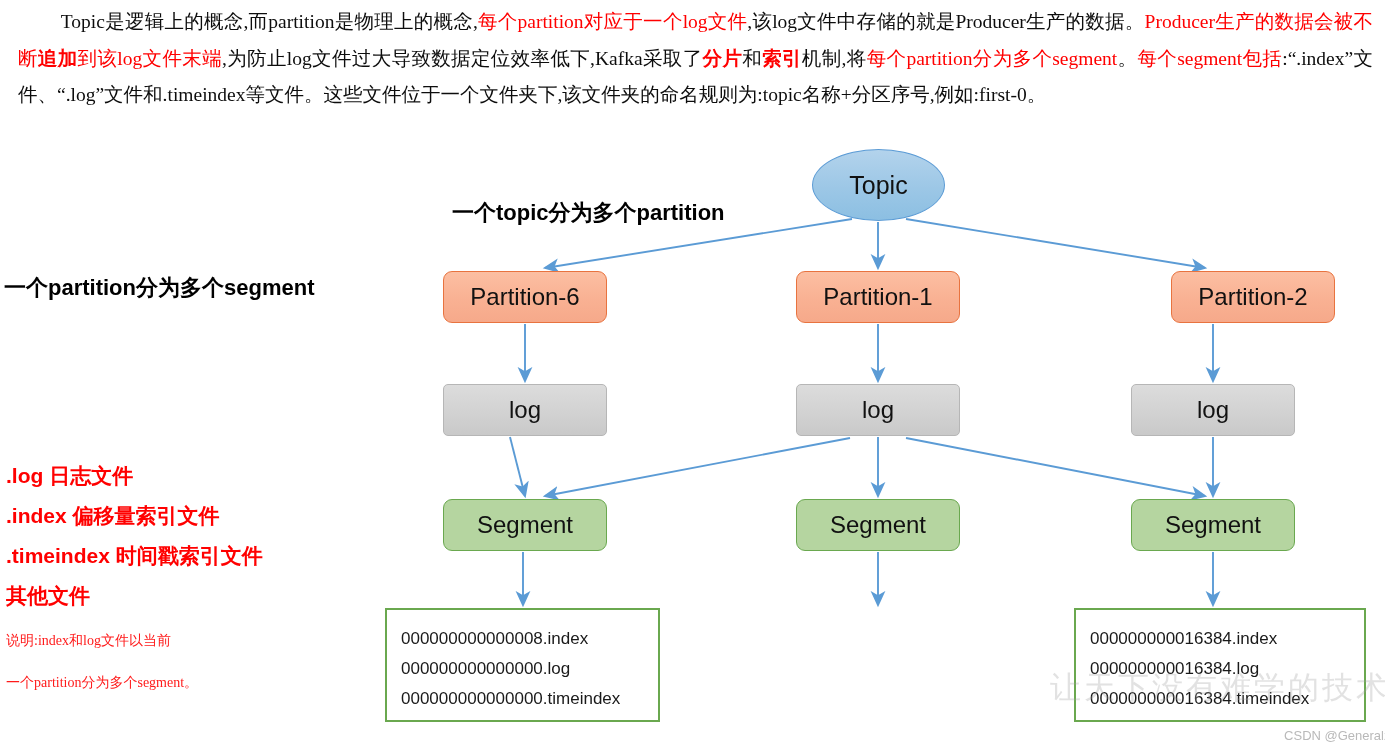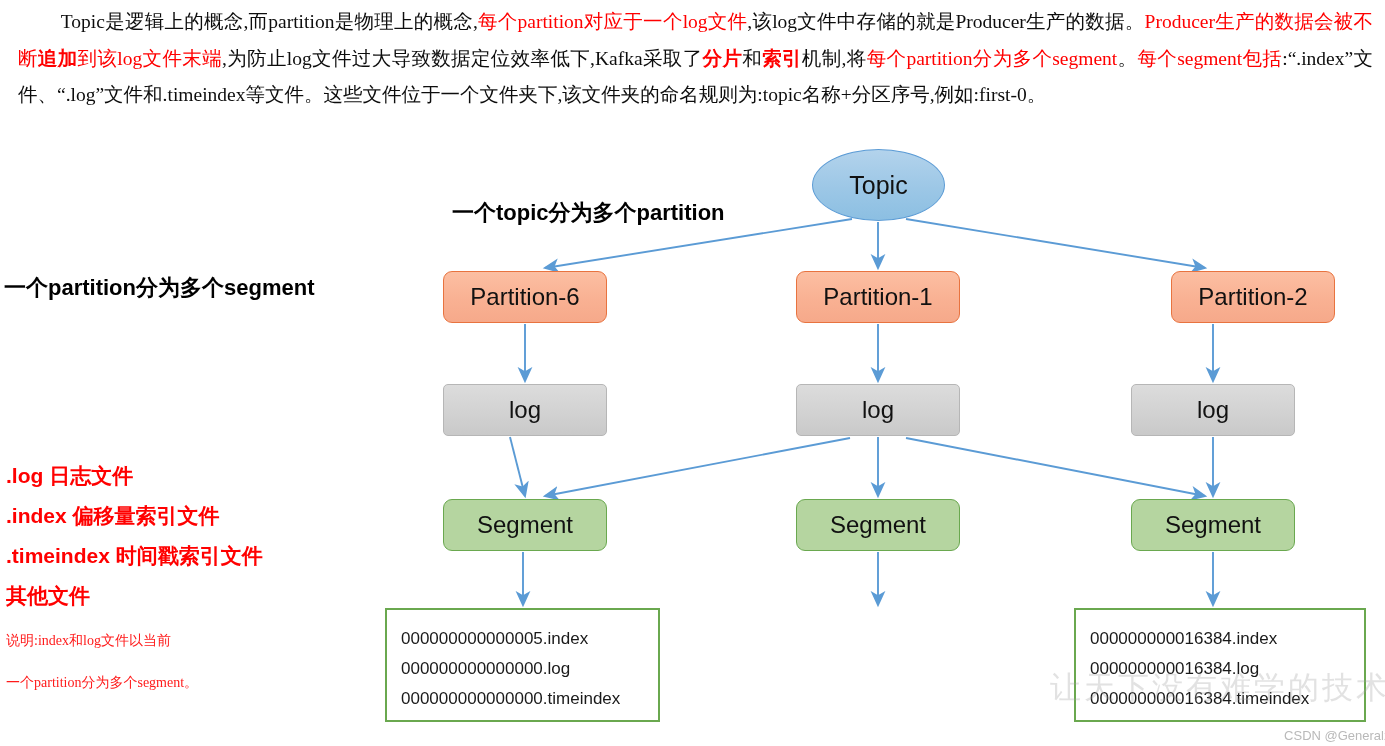--- a/index.html
+++ b/index.html
@@ -242,21 +242,21 @@
     <span>Segment</span>
   </div>
   <div class="node segment-node s1">
     <span>Segment</span>
   </div>
   <div class="node segment-node s2">
     <span>Segment</span>
   </div>
 
   <div class="filebox fb0">
-    <div>000000000000005.index</div>
+    <div>000000000000008.index</div>
     <div>000000000000000.log</div>
     <div>000000000000000.timeindex</div>
   </div>
   <div class="filebox fb2">
     <div>000000000016384.index</div>
     <div>000000000016384.log</div>
     <div>000000000016384.timeindex</div>
   </div>
 
   <div class="annot annot-topic-part">一个topic分为多个partition</div>

